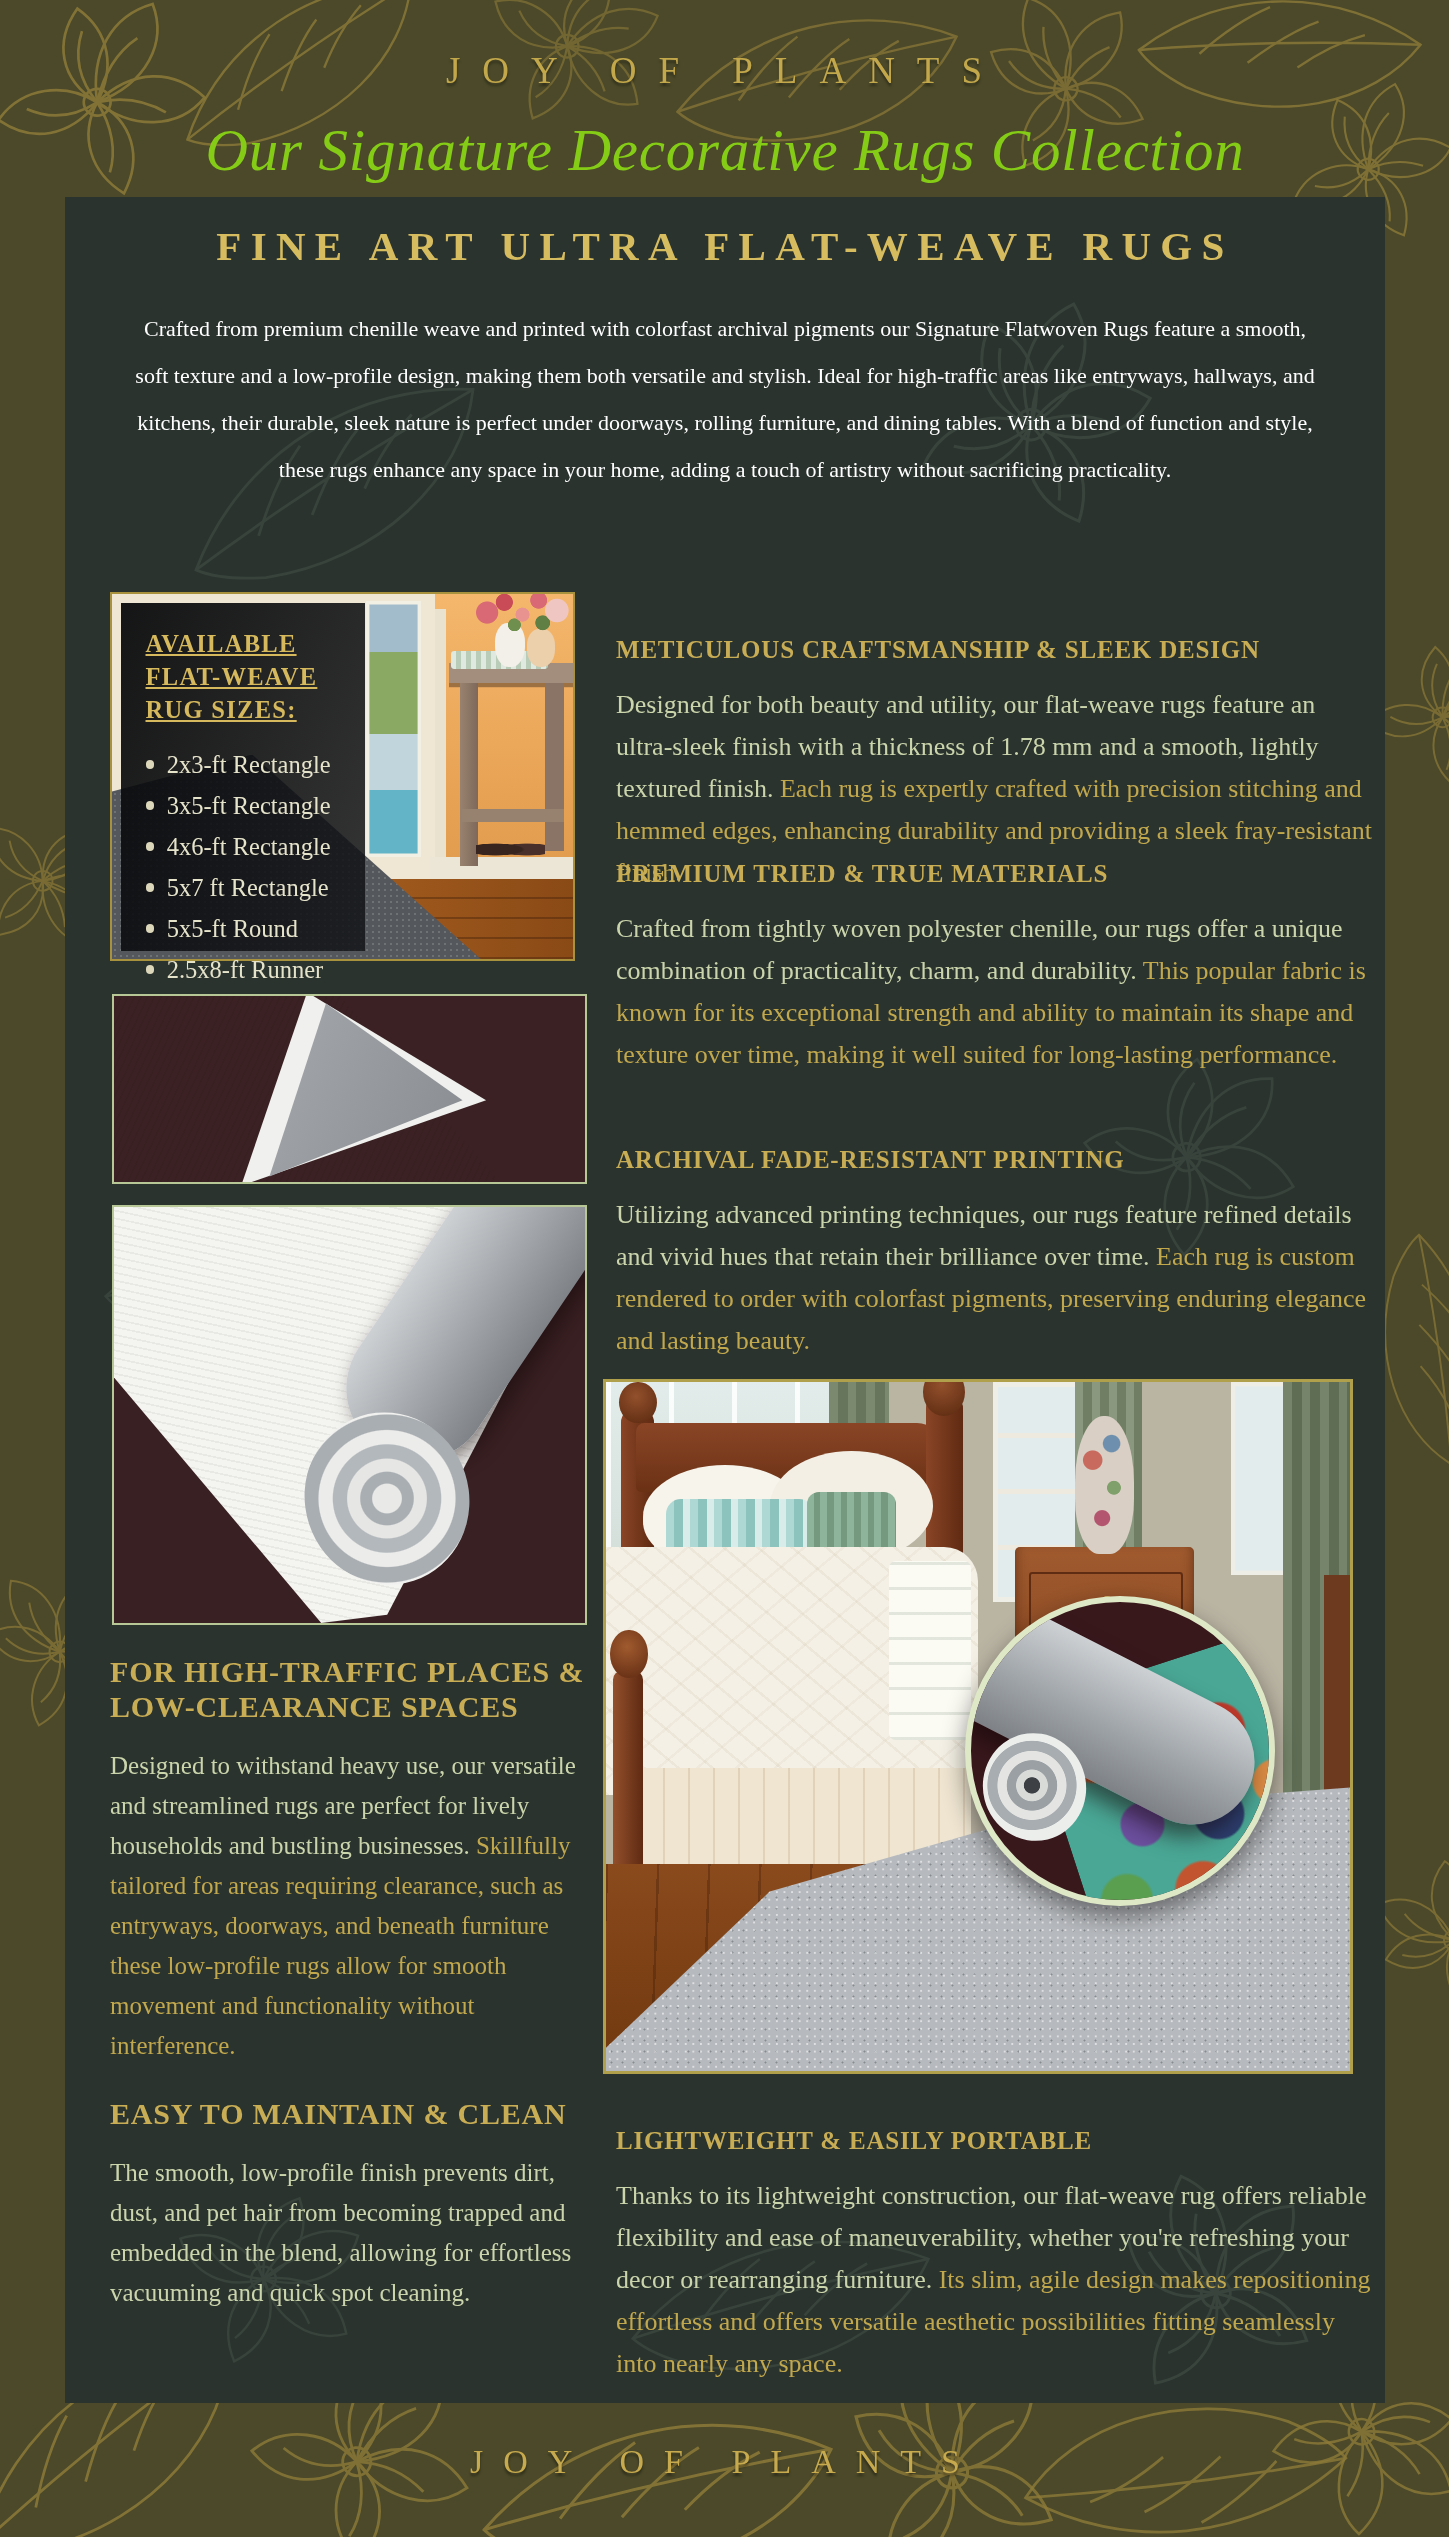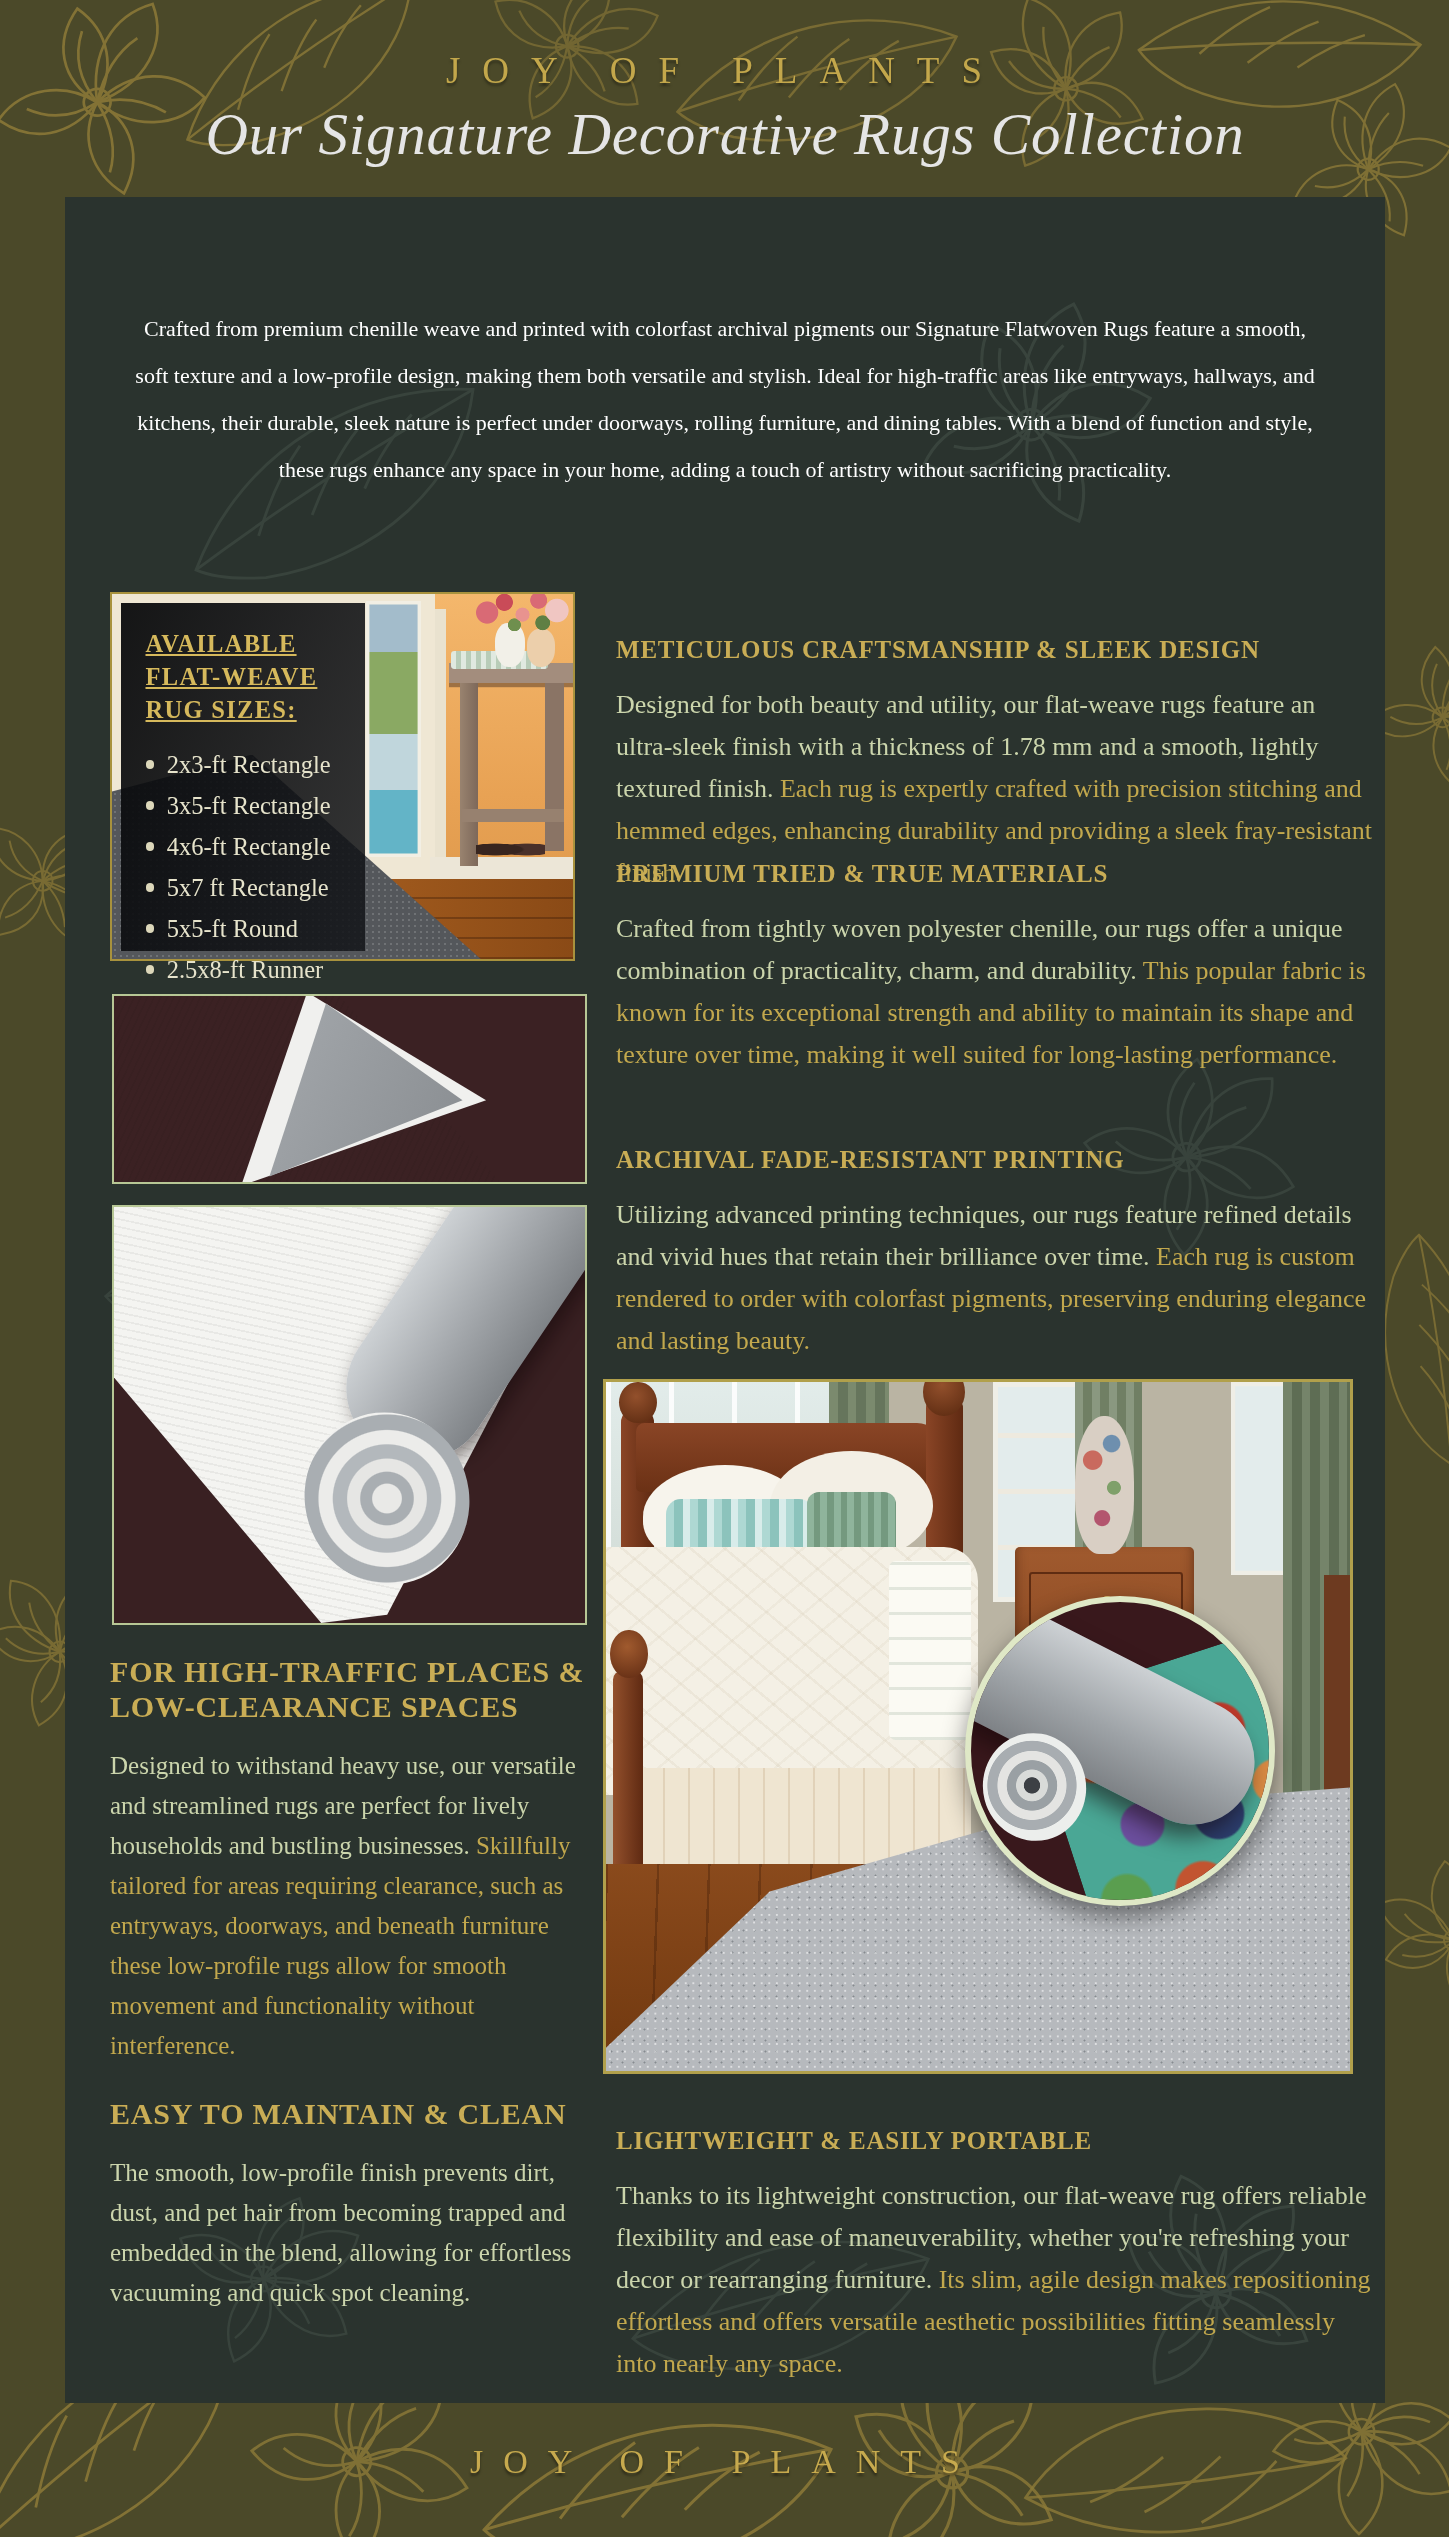--- a/index.html
+++ b/index.html
@@ -31,22 +31,22 @@
   .fp1{left:787px;top:34px;width:364px;height:364px;transform:rotate(14deg);opacity:.55;}
   .fp2{left:102px;top:178px;width:338px;height:226px;transform:rotate(-10deg);opacity:.5;}
   .fp3{left:964px;top:787px;width:330px;height:330px;transform:rotate(42deg);opacity:.5;}
   .fp4{left:34px;top:990px;width:296px;height:197px;transform:rotate(16deg);opacity:.5;}
   .fp5{left:973px;top:1912px;width:347px;height:347px;transform:rotate(-22deg);opacity:.55;}
   .fp6{left:558px;top:2005px;width:313px;height:209px;transform:rotate(8deg);opacity:.5;}
   .fp7{left:59px;top:1929px;width:296px;height:296px;transform:rotate(60deg);opacity:.5;}
 
   .brand-top{position:absolute;top:49px;left:0;width:100%;text-align:center;font-size:37px;
              letter-spacing:22px;color:#c3a74b;text-shadow:0 2.5px 2.5px rgba(0,0,0,.35);}
-  .script-sub{position:absolute;top:100px;left:0;width:100%;text-align:center;font-size:59px;
-              font-style:italic;color:#e5e5e5;letter-spacing:0.8px;}
+  .script-sub{position:absolute;top:116px;left:0;width:100%;text-align:center;font-size:59px;
+              font-style:italic;color:#84cc16;letter-spacing:0.8px;}
 
   .panel{position:absolute;left:65px;top:197px;width:1320px;height:2206px;background:#2a332e;}
 
   .page-title{position:absolute;top:25px;left:0;width:100%;text-align:center;margin:0;
               font-size:41px;font-weight:600;letter-spacing:9.3px;color:#d6bc5f;}
   .intro{position:absolute;top:108px;left:50%;transform:translateX(-50%);width:1180px;margin:0;
          text-align:center;font-size:22px;line-height:47px;color:#ffffff;}
 
   
   .sizes-box{position:absolute;left:45px;top:395px;width:461px;height:365px;border:2.5px solid #a8923d;
@@ -320,20 +320,21 @@
     <svg class="flor dark fp5" viewBox="0 0 240 240">
         <use href="#bloom"></use>
       </svg>
     <svg class="flor dark fp6" viewBox="0 0 240 160">
         <use href="#leafy"></use>
       </svg>
     <svg class="flor dark fp7" viewBox="0 0 240 240">
         <use href="#bloom"></use>
       </svg>
 
+    <h1 class="page-title">FINE ART ULTRA FLAT-WEAVE RUGS</h1>
     <p class="intro">Crafted from premium chenille weave and printed with colorfast archival pigments our Signature Flatwoven Rugs feature a smooth, soft texture and a low-profile design, making them both versatile and stylish. Ideal for high-traffic areas like entryways, hallways, and kitchens, their durable, sleek nature is perfect under doorways, rolling furniture, and dining tables. With a blend of function and style, these rugs enhance any space in your home, adding a touch of artistry without sacrificing practicality.</p>
 
     <div class="sizes-box">
       <div class="entry-scene">
         <div class="ew-wall"></div>
         <div class="ew-door"></div>
         <div class="ew-glass"></div>
         <div class="ew-glass2"></div>
         <div class="ew-baseboard"></div>
         <div class="ew-floor"></div>

